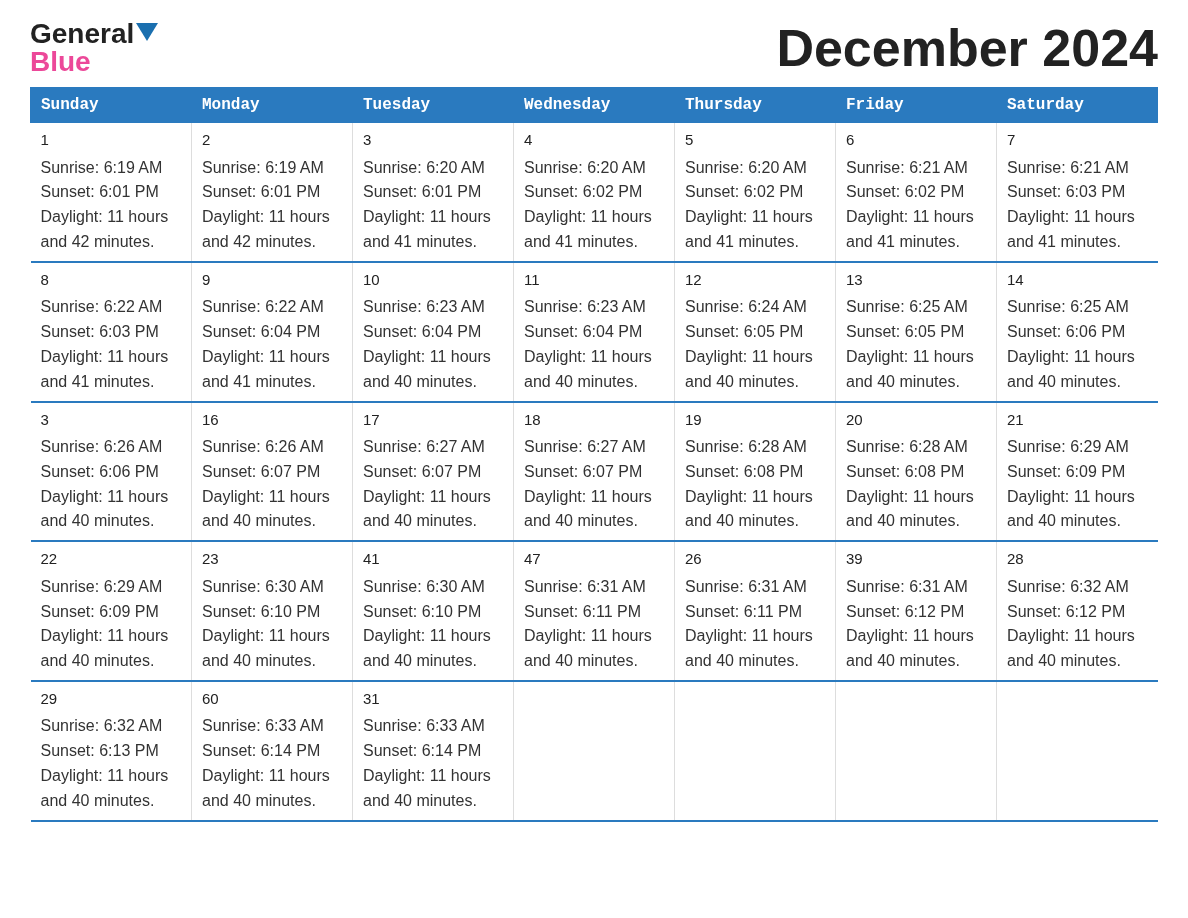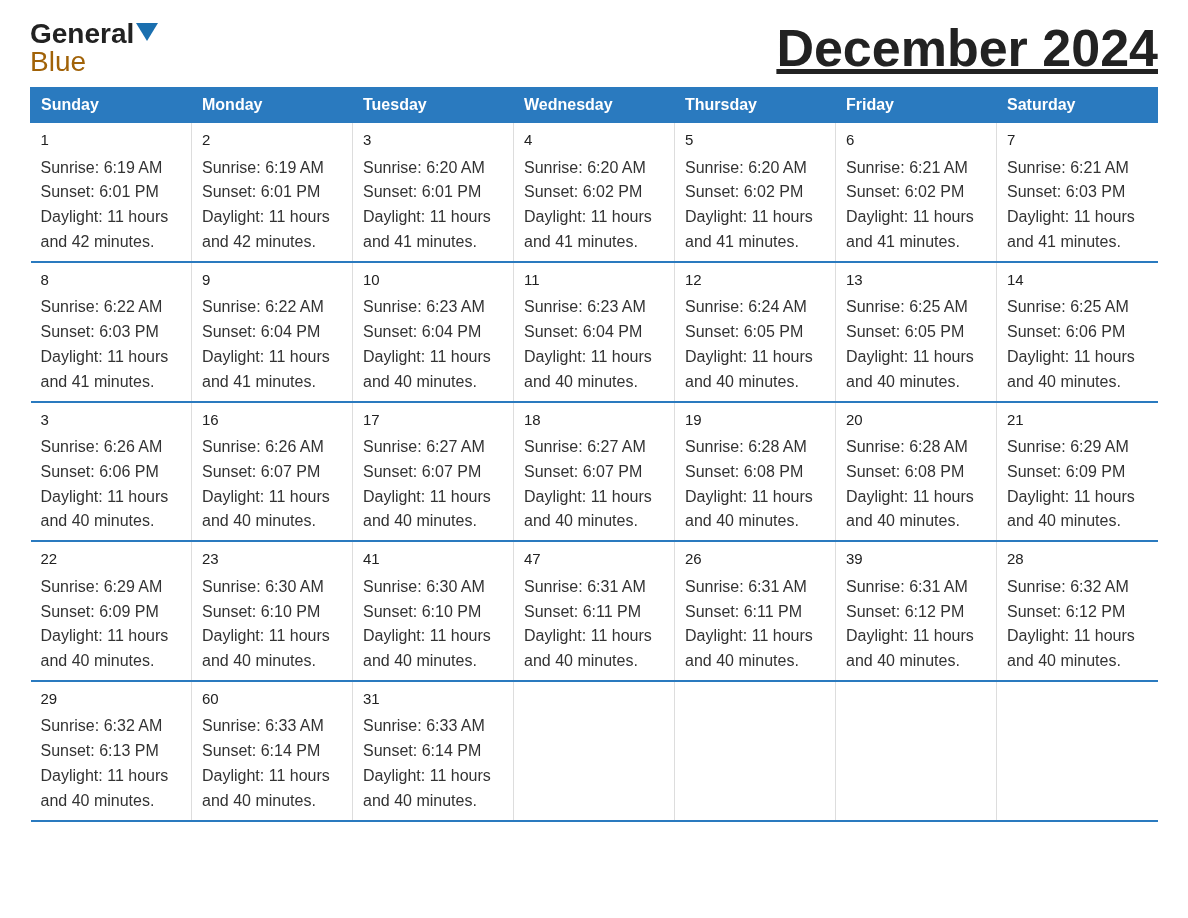--- a/index.html
+++ b/index.html
@@ -23,31 +23,30 @@
       align-items: flex-start;
     }
     .logo-general {
       font-size: 28px;
       font-weight: bold;
       color: #222;
       line-height: 1;
     }
     .logo-blue {
       font-size: 28px;
-      font-weight: normal;
-      color: #a16207;
+      font-weight: bold;
+      color: #ec4899;
       line-height: 1;
     }
     .logo-row {
       display: flex;
       align-items: center;
     }
     .title-block {
       text-align: right;
-      text-decoration: underline;
     }
     .month-title {
       font-size: 52px;
       font-weight: bold;
       color: #222;
       line-height: 1.1;
     }
     .location {
       font-size: 22px;
       color: #444;
@@ -61,20 +60,21 @@
     thead tr {
       background-color: #2a7abf;
     }
     thead th {
       color: #fff;
       font-size: 16px;
       font-weight: bold;
       padding: 8px 10px;
       text-align: left;
       border: 1px solid #2a7abf;
+      font-family: Liberation Mono, monospace;
     }
     tbody tr {
       border-bottom: 2px solid #2a7abf;
     }
     tbody td {
       padding: 6px 10px;
       vertical-align: top;
       font-size: 13px;
       line-height: 1.5;
       border-right: 1px solid #ddd;

